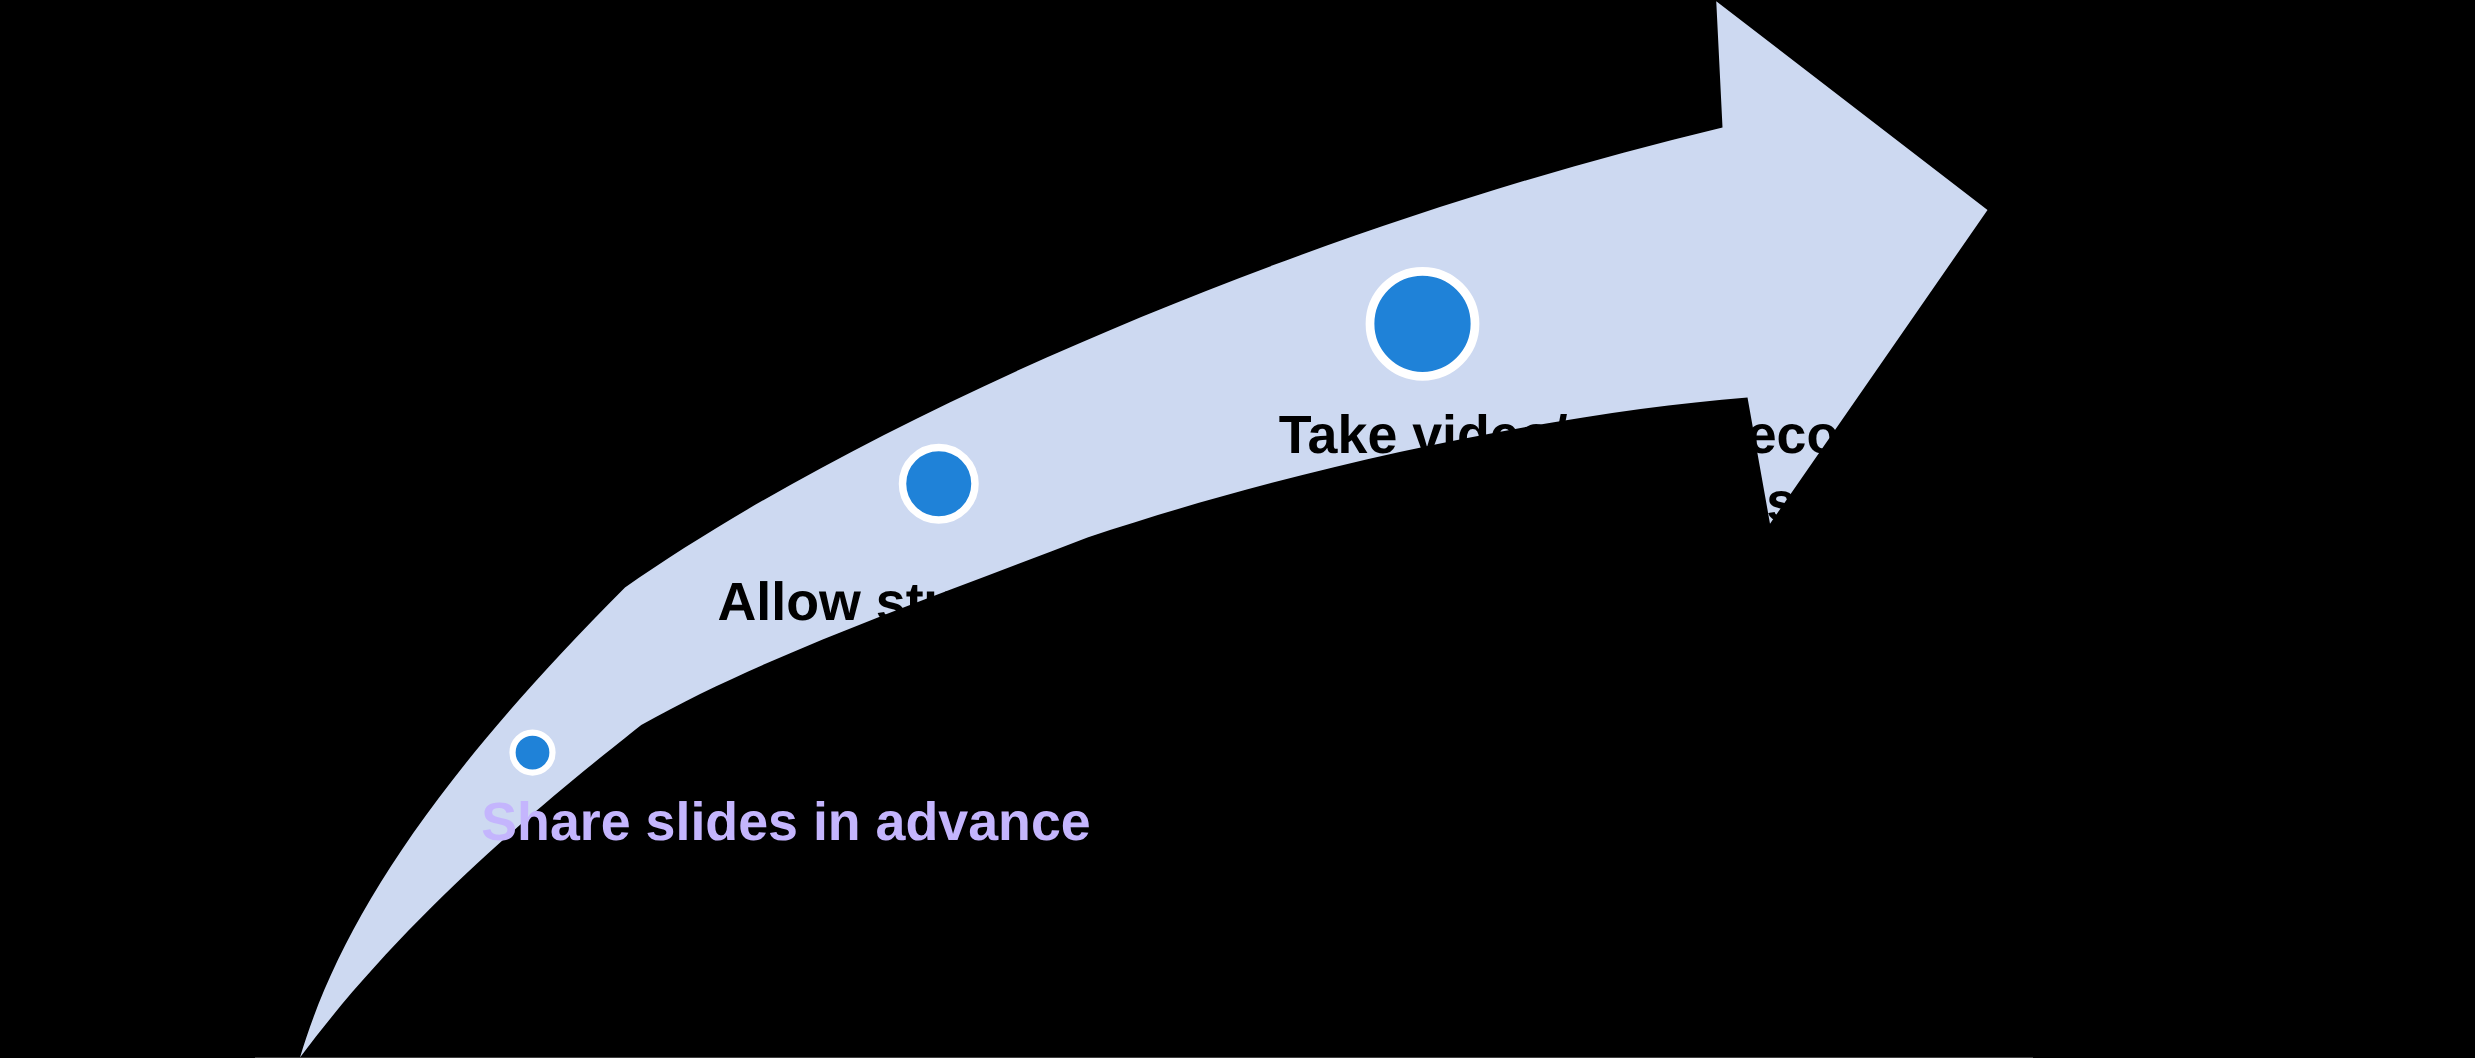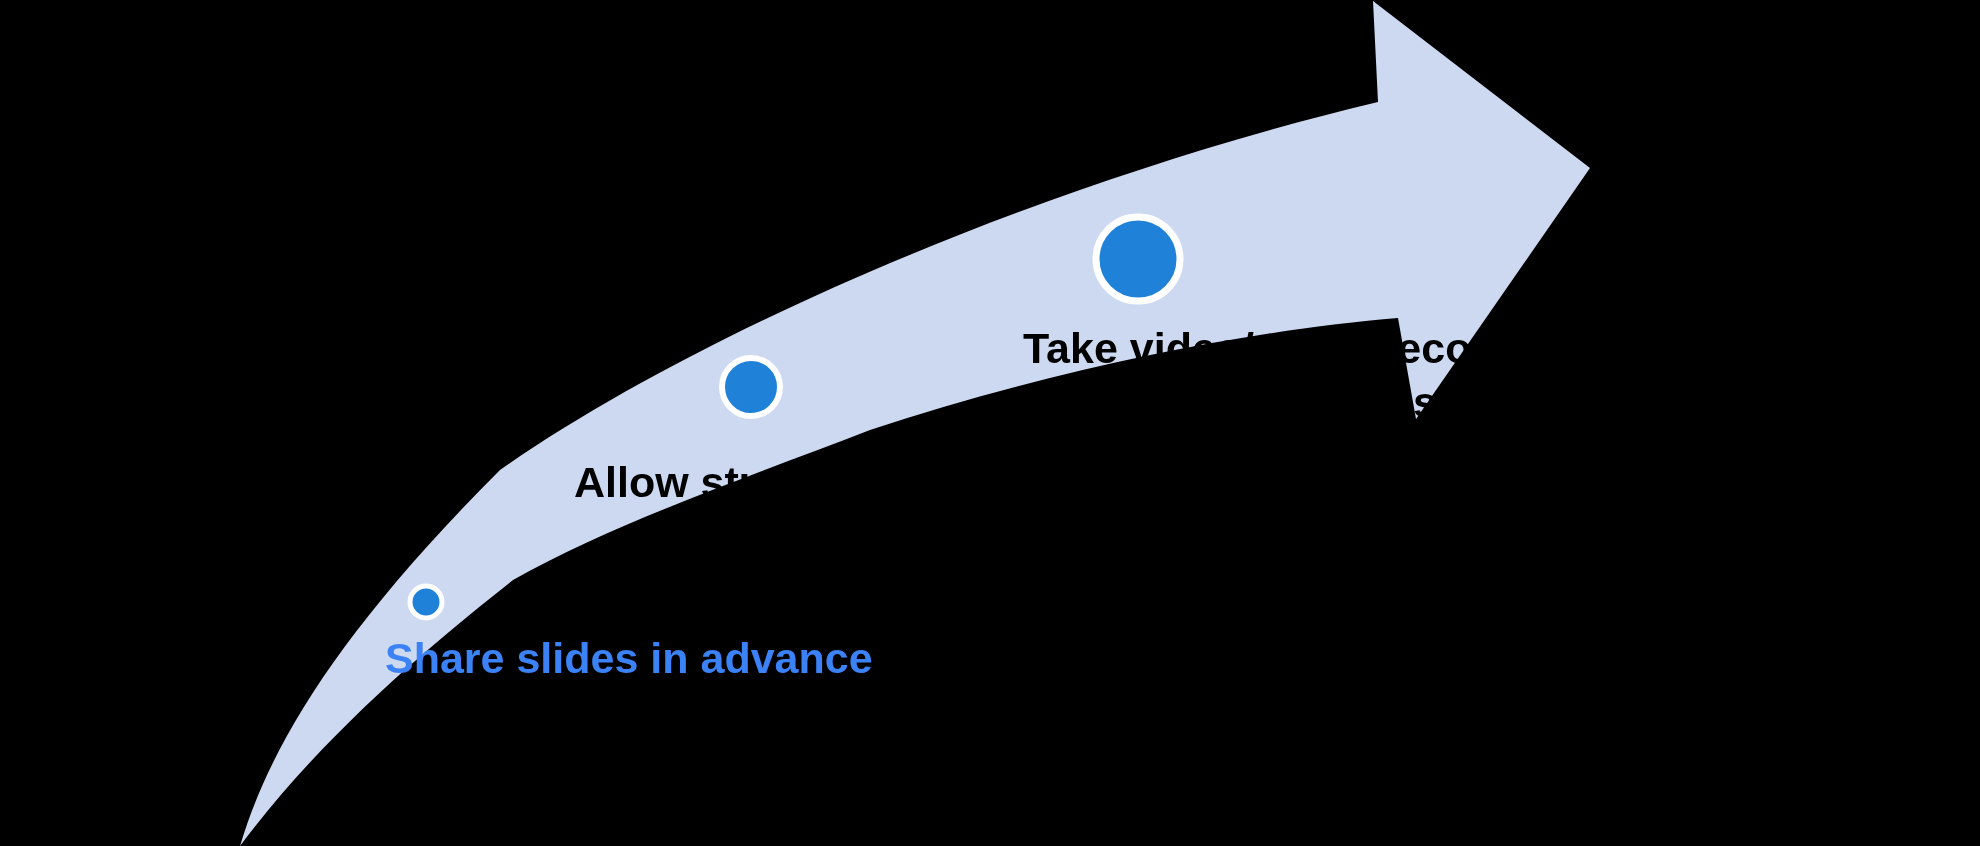--- a/index.html
+++ b/index.html
@@ -51,21 +51,21 @@
              C 450 630 330 725 240 846
              Z" fill="#CDD9F1"></path>
 
     <g>
         <circle cx="426" cy="602" r="16" fill="#1F82D8" stroke="#FFFFFF" stroke-width="5"></circle>
         <circle cx="751" cy="387" r="29" fill="#1F82D8" stroke="#FFFFFF" stroke-width="6"></circle>
         <circle cx="1138" cy="259" r="42" fill="#1F82D8" stroke="#FFFFFF" stroke-width="7"></circle>
       </g>
   </svg>
 
-  <div class="step-label label-1" style="color: #3b82f6; text-align: center;">Share slides in advance</div>
+  <div class="step-label label-1" style="color: #c4b5fd; text-align: center;">Share slides in advance</div>
 
   <div class="step-label label-2" style="color: rgb(0, 0, 0);">Allow students to record</div>
 
   <div class="step-label label-3a" style="color: rgb(0, 0, 0);">Take video/audio recordings</div>
 
   <div class="step-label label-3b" style="color: rgb(0, 0, 0);">and share slides</div>
 
 </div>
 
 </body></html>

